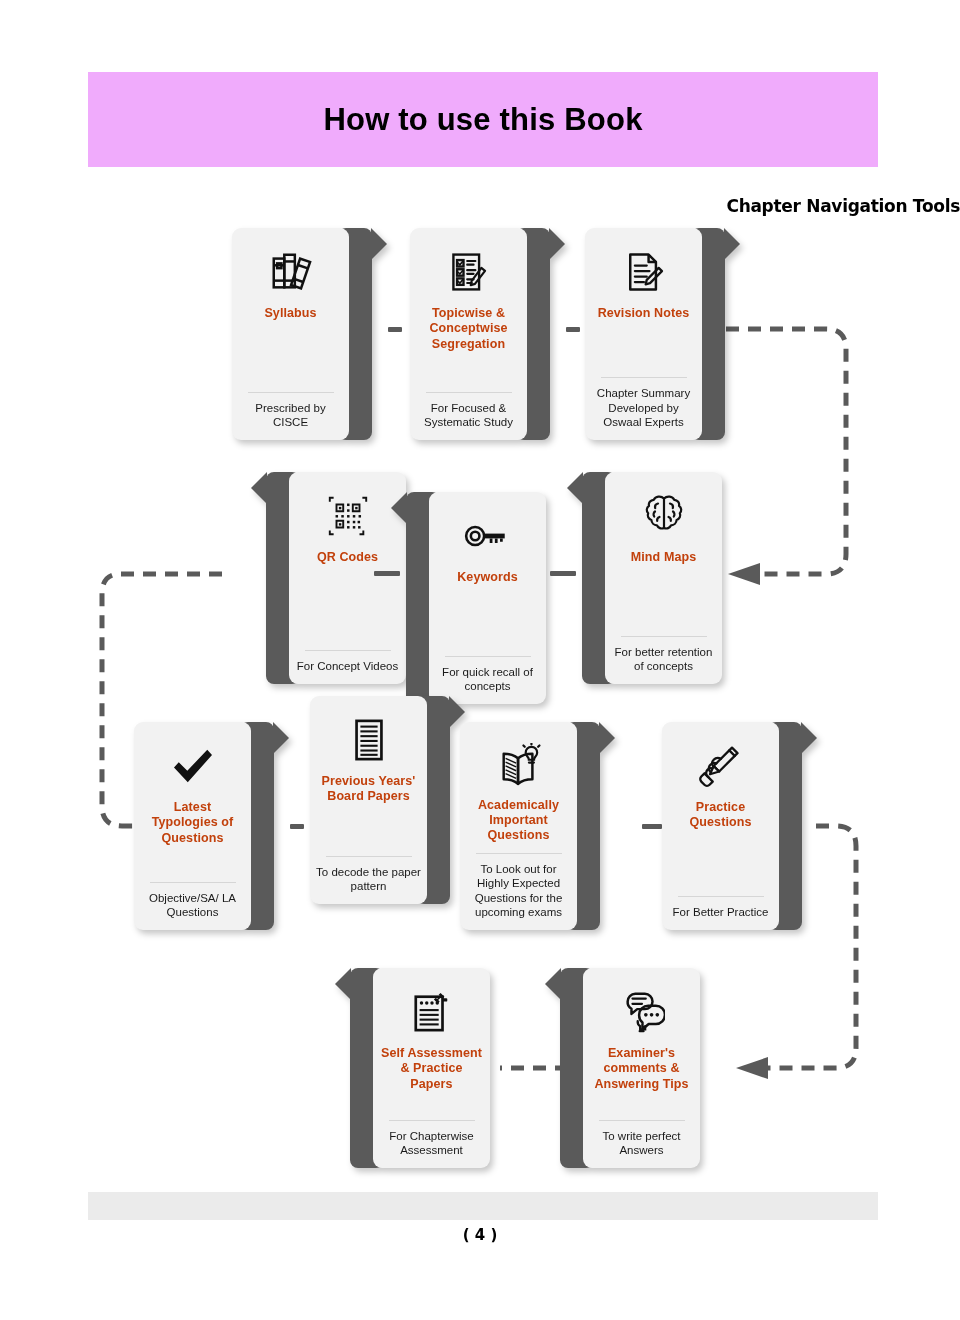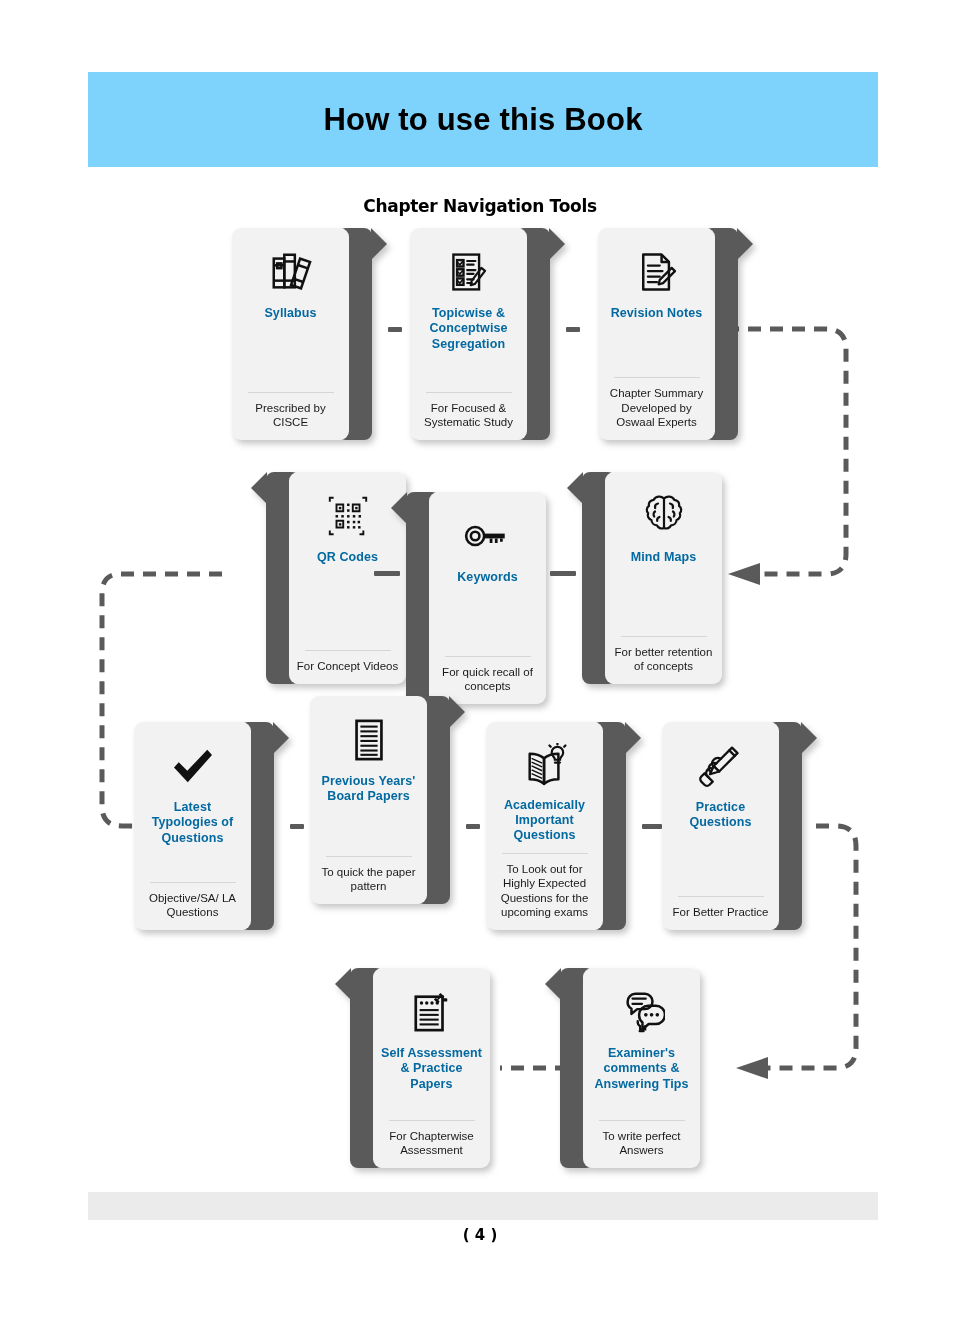--- a/index.html
+++ b/index.html
@@ -6,29 +6,29 @@
   body{
     width:960px;height:1320px;background:#ffffff;
     font-family:"Liberation Sans","DejaVu Sans",sans-serif;
     position:relative;overflow:hidden;
   }
   .page{position:absolute;inset:0;}
 
   
   .header-band{
     position:absolute;left:88px;top:72px;width:790px;height:95px;
-    background:#7dd3fc;display:flex;align-items:center;justify-content:center;
+    background:#f0abfc;display:flex;align-items:center;justify-content:center;
   }
   .header-title{
     font-size:31px;font-weight:bold;color:#000;letter-spacing:.2px;
     font-family:"Liberation Sans","DejaVu Sans",sans-serif;
   }
 
   .section-title{
-    position:absolute;left:0;right:0;top:196px;text-align:center;
+    position:absolute;left:0;right:0;top:196px;text-align:right;
     font-size:17px;font-weight:bold;color:#000;
     font-family:"DejaVu Sans","Liberation Sans",sans-serif;
     letter-spacing:-0.3px;
   }
 
   
   .footer-band{
     position:absolute;left:88px;top:1192px;width:790px;height:28px;background:#ebebeb;
   }
   .page-number{
@@ -59,21 +59,21 @@
   
   .card.l .card-panel{left:0;}
   .card.l .card-body{right:0;}
 
   .card-icon{
     height:60px;display:flex;align-items:center;justify-content:center;
     margin-bottom:4px;
   }
   .card-icon svg{display:block;}
   .card-title{
-    font-size:12.5px;font-weight:bold;color:#0369a1;text-align:center;
+    font-size:12.5px;font-weight:bold;color:#c2410c;text-align:center;
     line-height:1.22;letter-spacing:.1px;
   }
   .card-divider{
     width:86px;height:1px;background:#d6d6d6;margin:9px 0 8px;
   }
   .card-desc{
     font-size:11.5px;color:#1a1a1a;text-align:center;line-height:1.27;
   }
   .spacer{flex:1 1 auto;}
 
@@ -186,21 +186,21 @@
         </div>
         <div class="card-title">Topicwise &amp; Conceptwise Segregation</div>
         <div class="spacer"></div>
         <div class="card-divider"></div>
         <div class="card-desc">For Focused &amp; Systematic Study</div>
       </div>
     </div>
   </div>
   <div class="link-dash" style="left:566px;top:327px;width:14px;"></div>
 
-  <div class="card r" style="left:598px;top:228px;height:212px;text-decoration:underline;">
+  <div class="card r" style="left:585px;top:228px;height:212px;text-decoration:underline;">
     <div class="card-inner">
       <div class="card-panel">
           <div class="notch"></div>
         </div>
       <div class="card-body">
         <div class="card-icon">
           <svg width="44" height="44" viewBox="0 0 48 48">
             <g fill="none" stroke="#111" stroke-width="2.7" stroke-linejoin="round">
               <path d="M9 5h20l8 8v30H9z"></path>
               <path d="M29 5v8h8"></path>
@@ -350,27 +350,27 @@
                 <line x1="8" y1="24" x2="26" y2="24"></line>
               <line x1="8" y1="29" x2="26" y2="29"></line>
                 <line x1="8" y1="34" x2="26" y2="34"></line>
               <line x1="8" y1="38.5" x2="26" y2="38.5"></line>
             </g>
           </svg>
         </div>
         <div class="card-title">Previous Years' Board Papers</div>
         <div class="spacer"></div>
         <div class="card-divider"></div>
-        <div class="card-desc">To quick the paper pattern</div>
+        <div class="card-desc">To decode the paper pattern</div>
       </div>
     </div>
   </div>
   <div class="link-dash" style="left:466px;top:824px;width:14px;"></div>
 
-  <div class="card r" style="left:486px;top:722px;height:208px;">
+  <div class="card r" style="left:460px;top:722px;height:208px;">
     <div class="card-inner">
       <div class="card-panel">
           <div class="notch"></div>
         </div>
       <div class="card-body">
         <div class="card-icon">
           <svg width="46" height="44" viewBox="0 0 48 46">
             <g fill="none" stroke="#111" stroke-width="2.6" stroke-linejoin="round">
               <path d="M23 16c-4-3.5-9-4.8-15-4.8V38c6 0 11 1.3 15 4.8z"></path>
               <path d="M23 16c4-3.5 9-4.8 15-4.8V38c-6 0-11 1.3-15 4.8z"></path>

